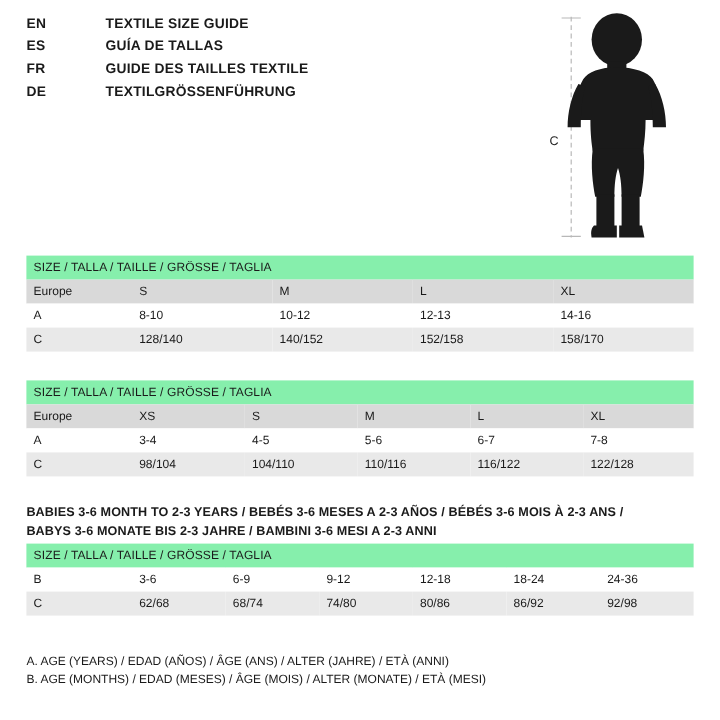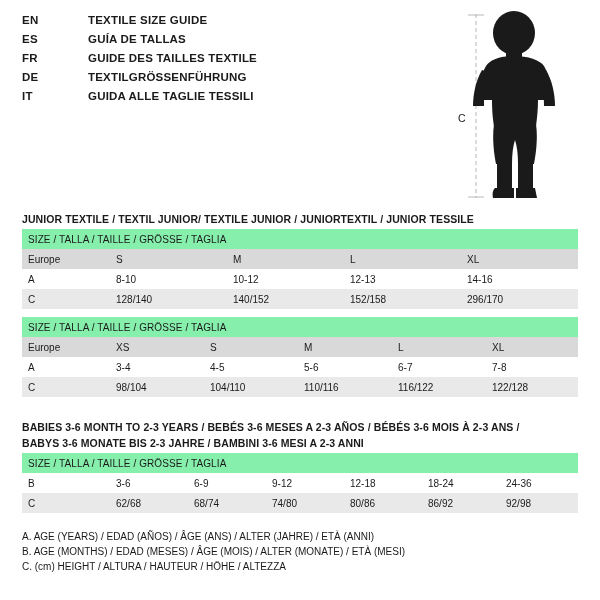--- a/index.html
+++ b/index.html
@@ -141,24 +141,20 @@
       <div class="lang-title">GUÍA DE TALLAS</div>
     </div>
     <div class="lang-row">
       <div class="lang-code">FR</div>
       <div class="lang-title">GUIDE DES TAILLES TEXTILE</div>
     </div>
     <div class="lang-row">
       <div class="lang-code">DE</div>
       <div class="lang-title">TEXTILGRÖßENFÜHRUNG</div>
     </div>
-    <div class="lang-row">
-      <div class="lang-code">IT</div>
-      <div class="lang-title">GUIDA ALLE TAGLIE TESSILI</div>
-    </div>
   </div>
 
   <div class="figure-area">
     <svg width="150" height="195" viewBox="0 0 150 195">
 
       <line x1="36" y1="6" x2="36" y2="190" stroke="#b8b8b8" stroke-width="1" stroke-dasharray="4 3"></line>
 
       <line x1="28" y1="7" x2="44" y2="7" stroke="#b8b8b8" stroke-width="1"></line>
 
       <line x1="28" y1="189" x2="44" y2="189" stroke="#b8b8b8" stroke-width="1"></line>
@@ -193,21 +189,20 @@
 
         <path d="M55 180 L 74 180 L 74 190 L 53 190 C 52 185, 53 182, 55 180 Z"></path>
 
         <path d="M76 180 L 95 180 L 97 190 L 76 190 Z"></path>
       </g>
     </svg>
     <div class="figure-label">C</div>
   </div>
 
   <div class="section" style="top: 213px;">
-    <div class="section-title">JUNIOR TEXTILE / TEXTIL JUNIOR/ TEXTILE JUNIOR / JUNIORTEXTIL / JUNIOR TESSILE</div>
     <table class="size">
       <colgroup>
         <col style="width:88px">
         <col style="width:117px">
         <col style="width:117px">
         <col style="width:117px">
         <col style="width:117px">
       </colgroup>
       <tbody>
         <tr class="hdr">
@@ -225,21 +220,21 @@
           <td>8-10</td>
           <td>10-12</td>
           <td>12-13</td>
           <td>14-16</td>
         </tr>
         <tr class="row-alt">
           <td>C</td>
           <td>128/140</td>
           <td>140/152</td>
           <td>152/158</td>
-          <td>296/170</td>
+          <td>158/170</td>
         </tr>
       </tbody>
     </table>
   </div>
 
   <div class="section" style="top: 317px;">
     <table class="size">
       <colgroup>
         <col style="width:88px">
         <col style="width:94px">
@@ -315,16 +310,15 @@
           <td>86/92</td>
           <td>92/98</td>
         </tr>
       </tbody>
     </table>
   </div>
 
   <div class="footer">
     <div class="footer-line">A. AGE (YEARS) / EDAD (AÑOS) / ÂGE (ANS) / ALTER (JAHRE) / ETÀ (ANNI)</div>
     <div class="footer-line">B. AGE (MONTHS) / EDAD (MESES) / ÂGE (MOIS) / ALTER (MONATE) / ETÀ (MESI)</div>
-    <div class="footer-line">C. (cm) HEIGHT / ALTURA / HAUTEUR / HÖHE / ALTEZZA</div>
   </div>
 
 </div>
 
 </body></html>

